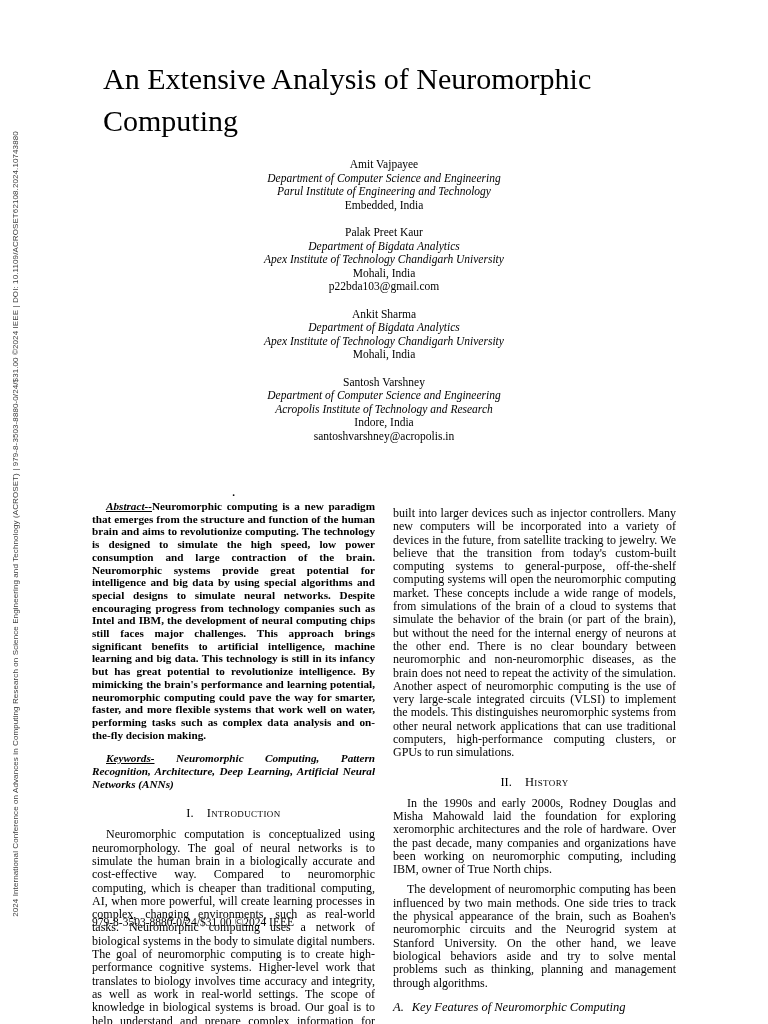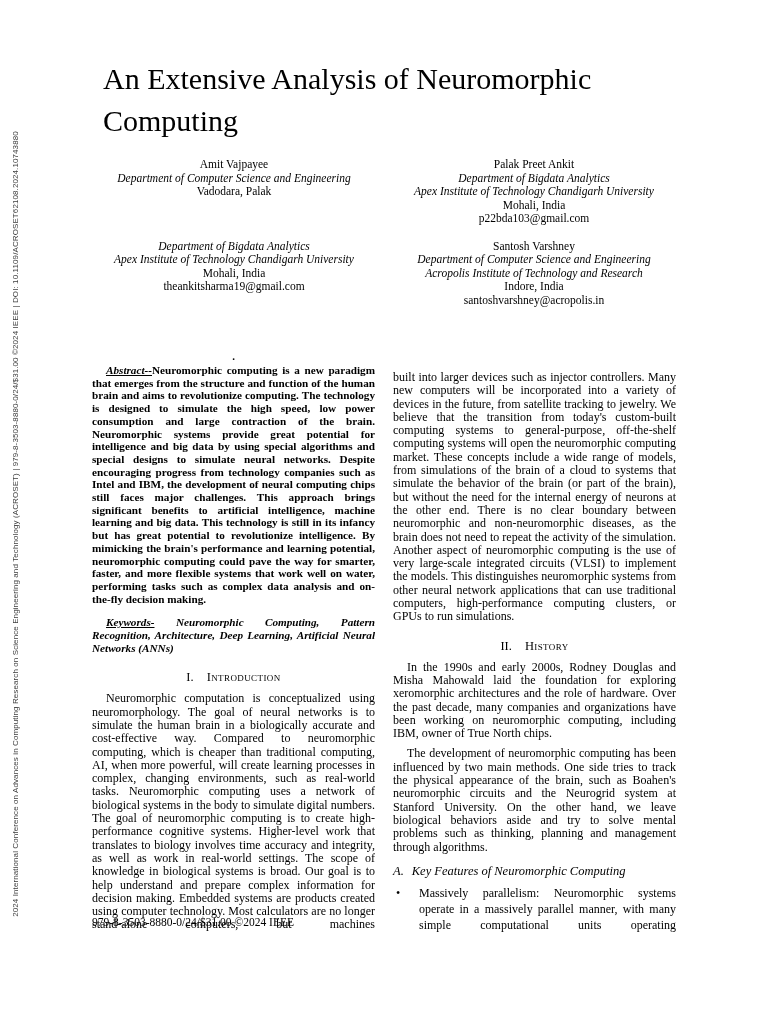--- a/index.html
+++ b/index.html
@@ -23,21 +23,21 @@
   }
   .content { width:584px; margin:0 auto; padding-top:58px; }
   .paper-title {
     width:562px; margin:0 auto;
     text-align:left;
     font-size:30px; line-height:42px;
     font-weight:400;
   }
   .authors {
     display:grid;
-    grid-template-columns:1fr 1fr;
+    grid-template-columns:1fr;
     column-gap:16px; row-gap:14px;
     margin-top:16px;
     text-align:center;
     font-size:11.5px; line-height:13.5px;
   }
   .author .aff { font-style:italic; }
   .columns { display:flex; gap:18px; margin-top:44px; }
   .col { width:283px; }
   .stray-mark { text-align:center; font-weight:bold; font-size:11px; line-height:10px; margin:0; }
   .abstract-para {
@@ -92,34 +92,35 @@
 <div class="sidebar-text">2024 International Conference on Advances in Computing Research on Science Engineering and Technology (ACROSET) | 979-8-3503-8880-0/24/$31.00 ©2024 IEEE | DOI: 10.1109/ACROSET62108.2024.10743880</div>
 
 <div class="content">
 
   <h1 class="paper-title">An Extensive Analysis of Neuromorphic Computing</h1>
 
   <div class="authors">
     <div class="author">
       <div>Amit Vajpayee</div>
       <div class="aff">Department of Computer Science and Engineering</div>
-      <div>Vadodara, Palak</div>
+      <div class="aff">Parul Institute of Engineering and Technology</div>
+      <div>Embedded, India</div>
     </div>
     <div class="author">
-      <div>Palak Preet Ankit</div>
+      <div>Palak Preet Kaur</div>
       <div class="aff">Department of Bigdata Analytics</div>
       <div class="aff">Apex Institute of Technology Chandigarh University</div>
       <div>Mohali, India</div>
       <div>p22bda103@gmail.com</div>
     </div>
     <div class="author">
+      <div>Ankit Sharma</div>
       <div class="aff">Department of Bigdata Analytics</div>
       <div class="aff">Apex Institute of Technology Chandigarh University</div>
       <div>Mohali, India</div>
-      <div>theankitsharma19@gmail.com</div>
     </div>
     <div class="author">
       <div>Santosh Varshney</div>
       <div class="aff">Department of Computer Science and Engineering</div>
       <div class="aff">Acropolis Institute of Technology and Research</div>
       <div>Indore, India</div>
       <div>santoshvarshney@acropolis.in</div>
     </div>
   </div>
 

